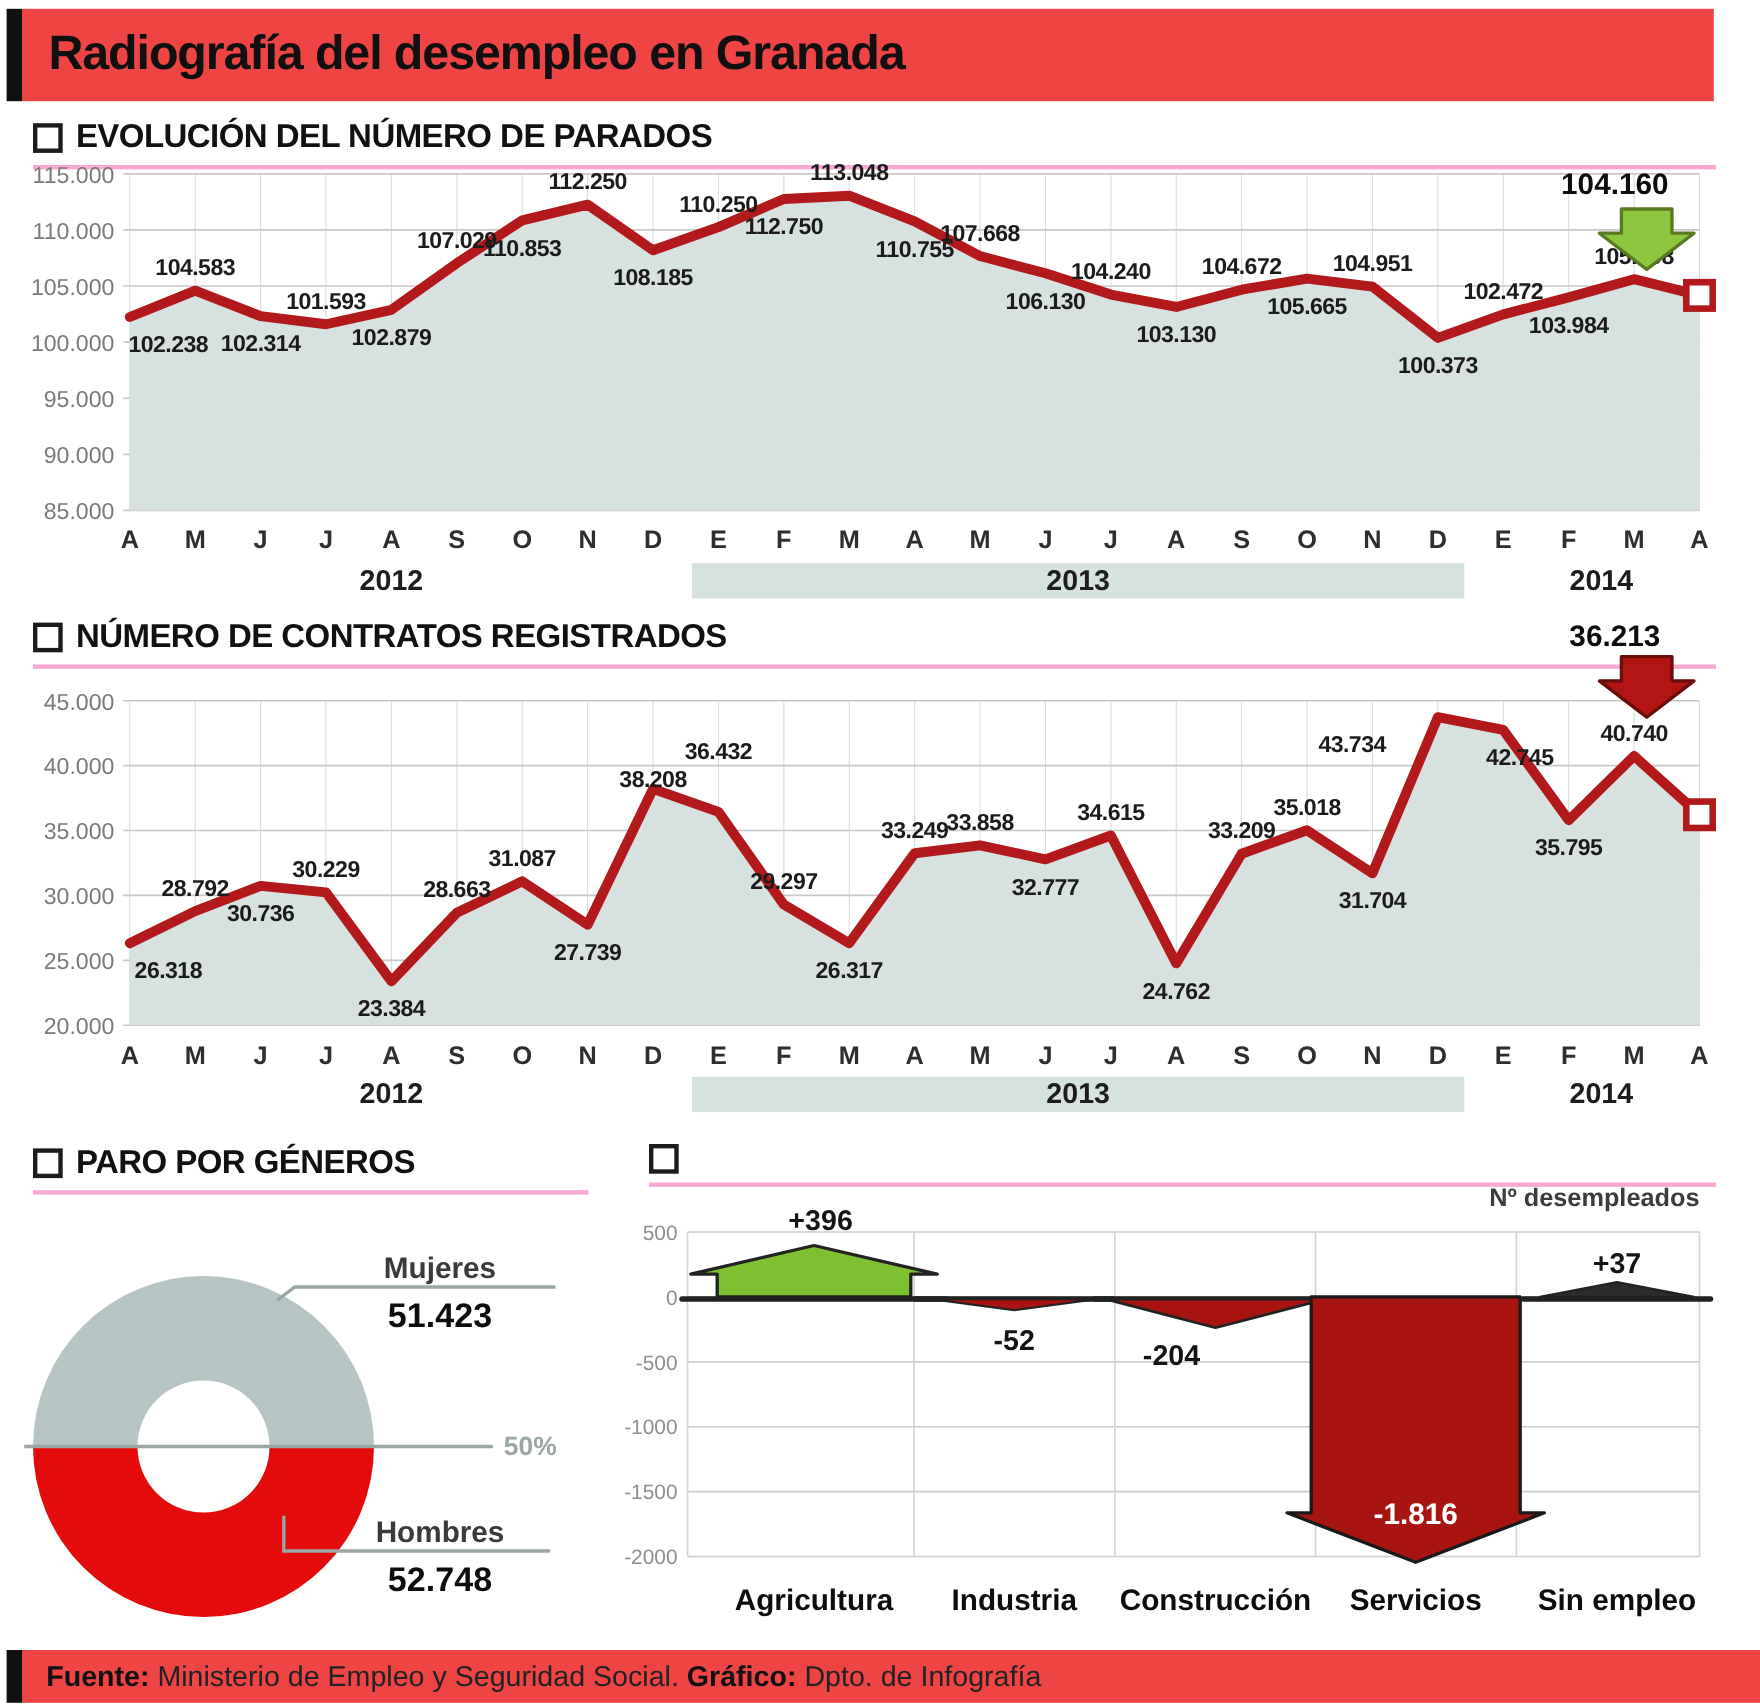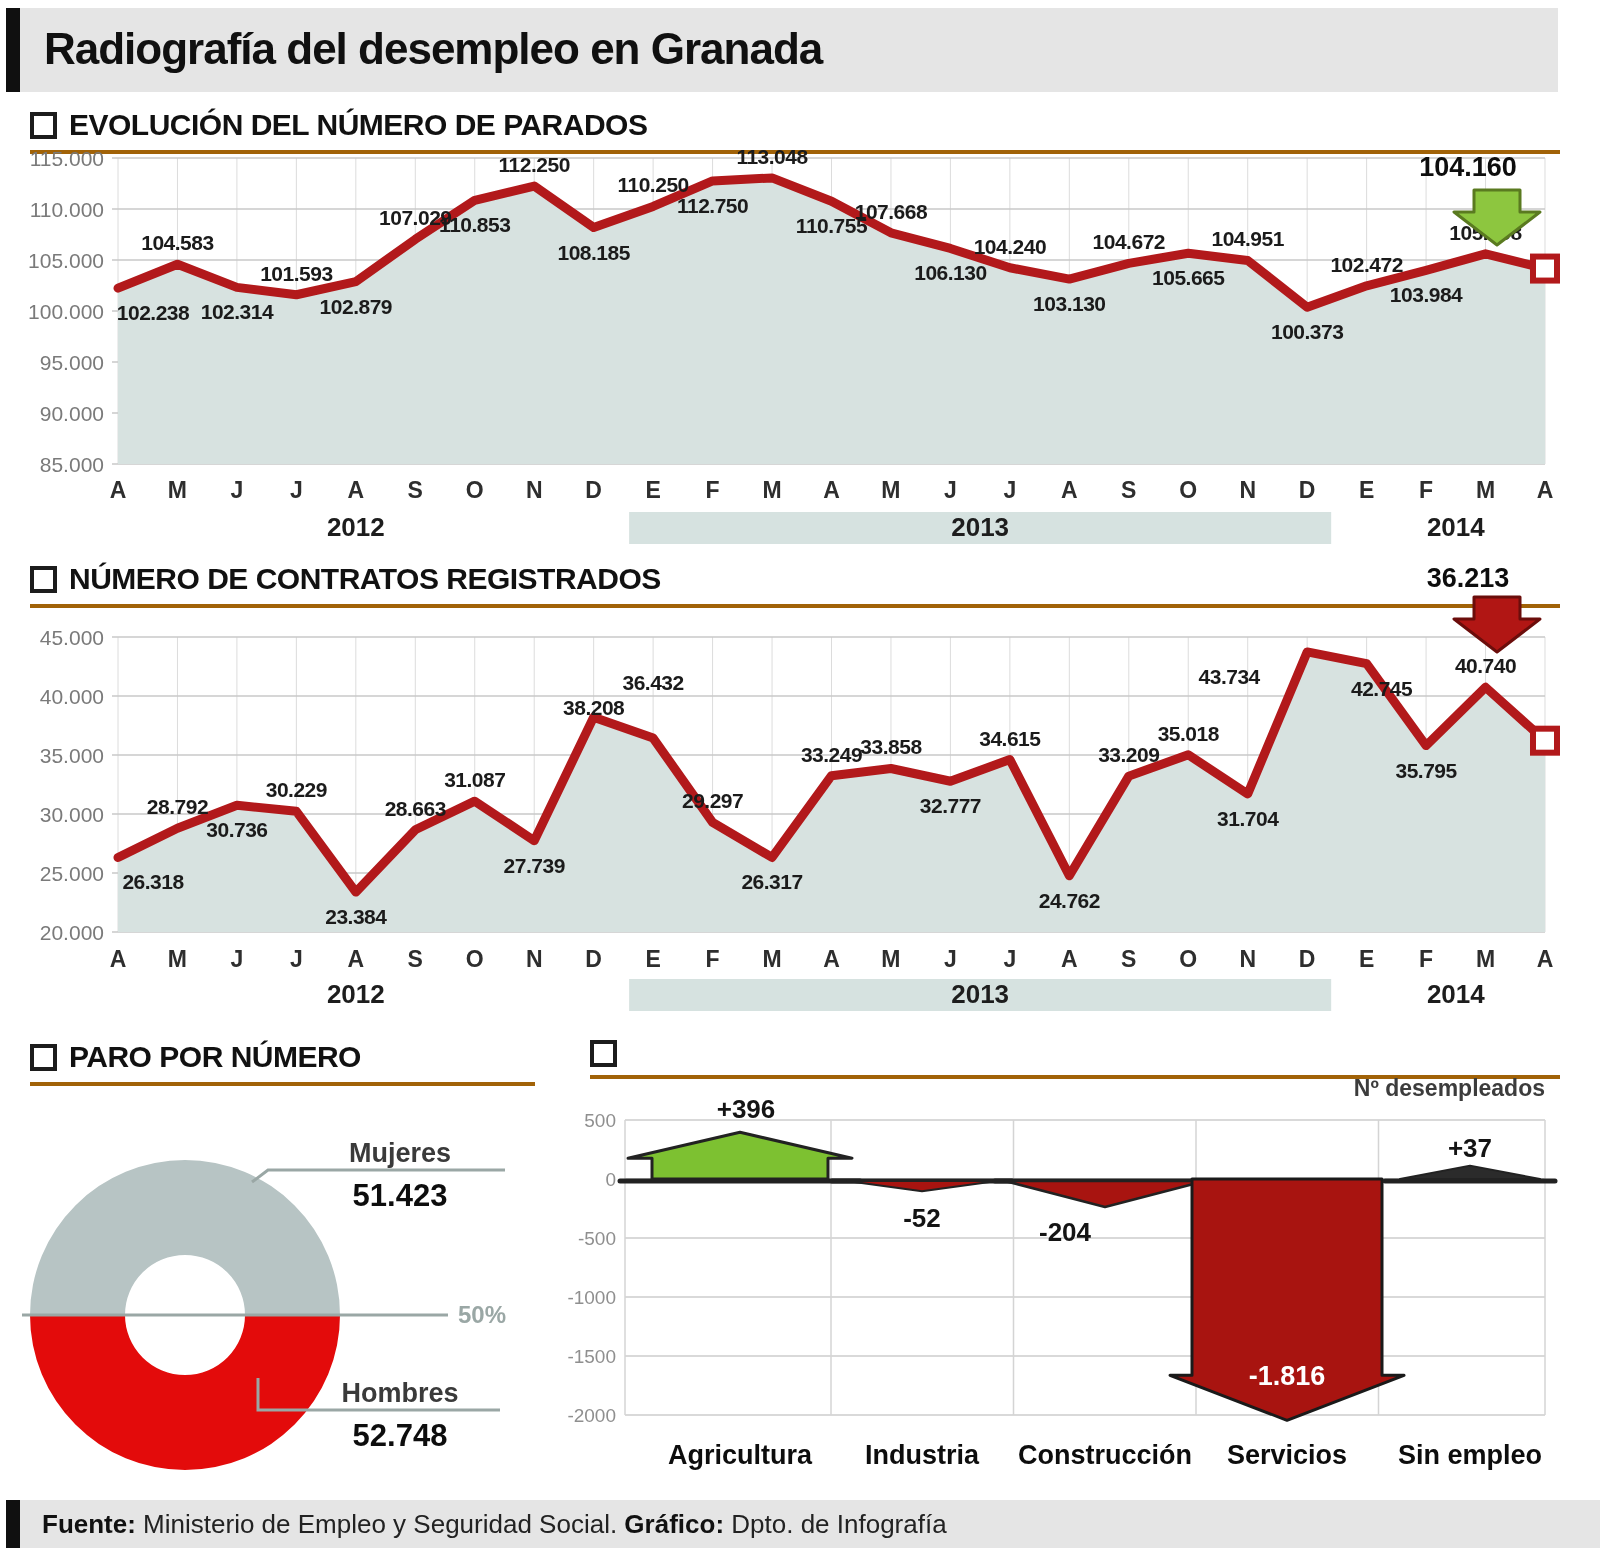--- a/index.html
+++ b/index.html
@@ -1,22 +1,22 @@
 <!DOCTYPE html>
 <html><head>
 <meta charset="utf-8">
 <style>
   html,body{margin:0;padding:0}
   body{width:1600px;height:1552px;position:relative;background:#fff;
        font-family:"Liberation Sans","DejaVu Sans",sans-serif;overflow:hidden}
   .accent-bar{position:absolute;background:#101010}
-  .band{position:absolute;background:#e5e5e5}
+  .band{position:absolute;background:#ef4444}
   .title{font-size:44px;font-weight:bold;color:#101010;letter-spacing:-1px;padding:16px 0 0 24px}
   .sec-h{position:absolute;display:flex;align-items:center;gap:12px;
-         border-bottom:4px solid #a16207;padding-bottom:8px}
+         border-bottom:4px solid #f9a8d4;padding-bottom:8px}
   .chk{width:19px;height:19px;border:4px solid #1c1c1c;background:#fff;flex:0 0 auto}
   .sec-title{font-size:30px;font-weight:bold;color:#111;letter-spacing:-0.5px;white-space:nowrap}
   svg{position:absolute;left:0}
   svg text{font-family:"Liberation Sans","DejaVu Sans",sans-serif}
   .vgrid{stroke:#dcdcdc;stroke-width:1}
   .hgrid{stroke:#c8c8c8;stroke-width:1.5}
   .vgrid2{stroke:#d4d4d4;stroke-width:1.5}
   .hgrid2{stroke:#cccccc;stroke-width:1.5}
   .area{fill:#d7e2e0}
   .series{fill:none;stroke:#b2191b;stroke-width:9;stroke-linejoin:round;stroke-linecap:round}
@@ -53,21 +53,21 @@
 <div class="sec-h" style="left:30px;top:108px;width:1530px">
   <span class="chk"></span>
   <span class="sec-title">EVOLUCIÓN DEL NÚMERO DE PARADOS</span>
 </div>
 <div class="sec-h" style="left:30px;top:562px;width:1530px">
   <span class="chk"></span>
   <span class="sec-title">NÚMERO DE CONTRATOS REGISTRADOS</span>
 </div>
 <div class="sec-h" style="left:30px;top:1040px;width:505px">
   <span class="chk"></span>
-  <span class="sec-title">PARO POR NÚMERO</span>
+  <span class="sec-title">PARO POR GÉNEROS</span>
 </div>
 <div class="sec-h" style="left:590px;top:1040px;width:970px">
   <span class="chk"></span>
 </div>
 
 <svg id="svg-parados" width="1600" height="404" style="top:146px">
     <line x1="118" y1="12" x2="118" y2="318" class="vgrid"></line>
     <line x1="177.4583" y1="12" x2="177.4583" y2="318" class="vgrid"></line>
     <line x1="236.91660000000002" y1="12" x2="236.91660000000002" y2="318" class="vgrid"></line>
     <line x1="296.3749" y1="12" x2="296.3749" y2="318" class="vgrid"></line>

